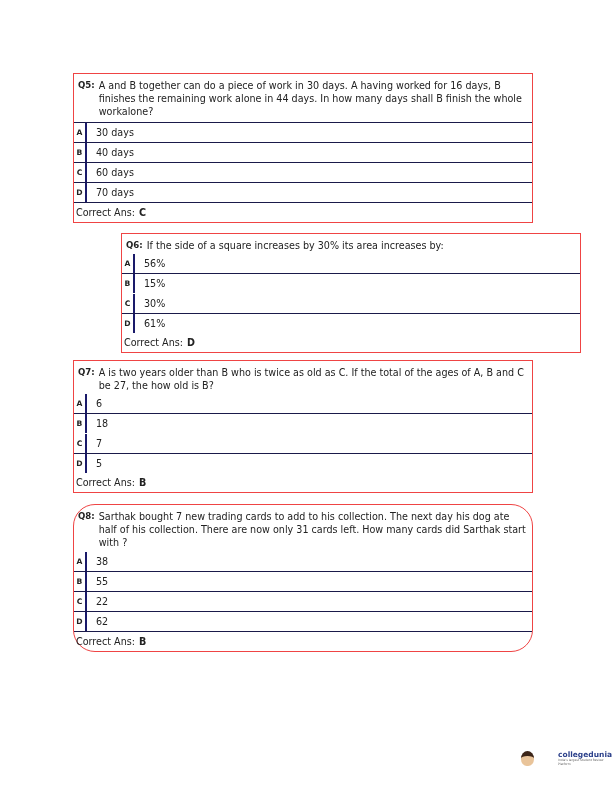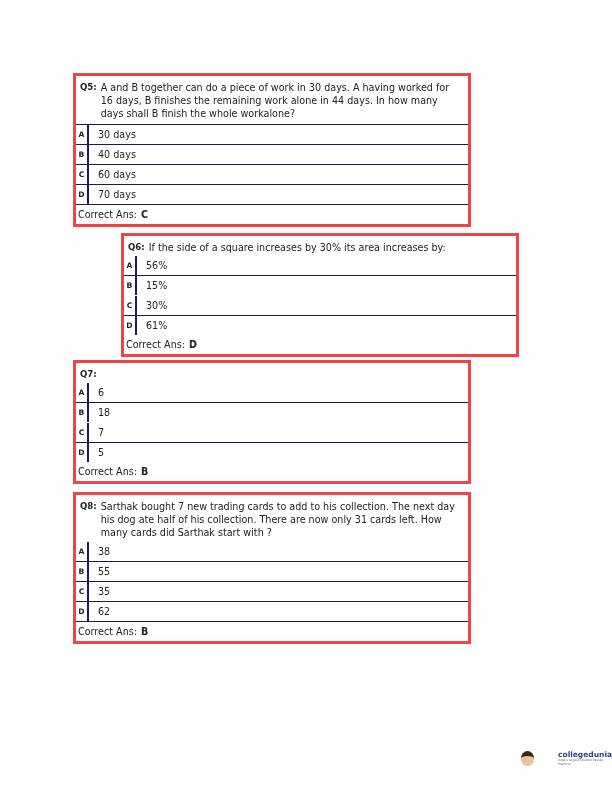--- a/index.html
+++ b/index.html
@@ -1,22 +1,22 @@
 <!DOCTYPE html>
 <html><head>
 <meta charset="utf-8">
 <style>
   html, body { margin: 0; padding: 0; }
   body {
     width: 612px; height: 792px; background: #ffffff; position: relative;
     font-family: "DejaVu Sans", sans-serif; color: #222; overflow: hidden;
   }
   .qbox {
-    position: absolute; left: 73px; width: 398px;
-    border: 3px solid #ef4444; box-sizing: border-box;
+    position: absolute; left: 73px; width: 460px;
+    border: 1px solid #ef4444; box-sizing: border-box;
   }
   .qtext {
     font-size: 9.6px; line-height: 13.2px; padding: 5px 6px 3px 4px;
     display: flex;
   }
   .qnum { font-weight: bold; font-size: 8.6px; margin-right: 4px; flex: none; }
   .qbody { flex: 1; }
   .opt {
     display: flex; height: 19px; border-top: 1px solid #1a1a4a;
     align-items: center; font-size: 9.6px;
@@ -98,20 +98,21 @@
     </div>
   <div class="ans noline">
       <span>Correct Ans:</span>
       <b>D</b>
     </div>
 </div>
 
 <div class="qbox" style="top:360px;">
   <div class="qtext" style="padding-bottom:2px;">
     <span class="qnum">Q7:</span>
+    <span class="qbody">A is two years older than B who is twice as old as C. If the total of the ages of A, B and C be 27, the how old is B?</span>
   </div>
   <div class="opt first noline">
       <span class="letter">A</span>
       <span class="val">6</span>
     </div>
   <div class="opt">
       <span class="letter">B</span>
       <span class="val">18</span>
     </div>
   <div class="opt noline">
@@ -121,36 +122,36 @@
   <div class="opt">
       <span class="letter">D</span>
       <span class="val">5</span>
     </div>
   <div class="ans noline">
       <span>Correct Ans:</span>
       <b>B</b>
     </div>
 </div>
 
-<div class="qbox" style="top:492px;">
+<div class="qbox" style="top:504px;border-radius:22px;">
   <div class="qtext" style="padding-bottom:2px;">
     <span class="qnum">Q8:</span>
     <span class="qbody">Sarthak bought 7 new trading cards to add to his collection. The next day his dog ate half of his collection. There are now only 31 cards left. How many cards did Sarthak start with ?</span>
   </div>
   <div class="opt first noline">
       <span class="letter">A</span>
       <span class="val">38</span>
     </div>
   <div class="opt">
       <span class="letter">B</span>
       <span class="val">55</span>
     </div>
   <div class="opt">
       <span class="letter">C</span>
-      <span class="val">35</span>
+      <span class="val">22</span>
     </div>
   <div class="opt">
       <span class="letter">D</span>
       <span class="val">62</span>
     </div>
   <div class="ans">
       <span>Correct Ans:</span>
       <b>B</b>
     </div>
 </div>

